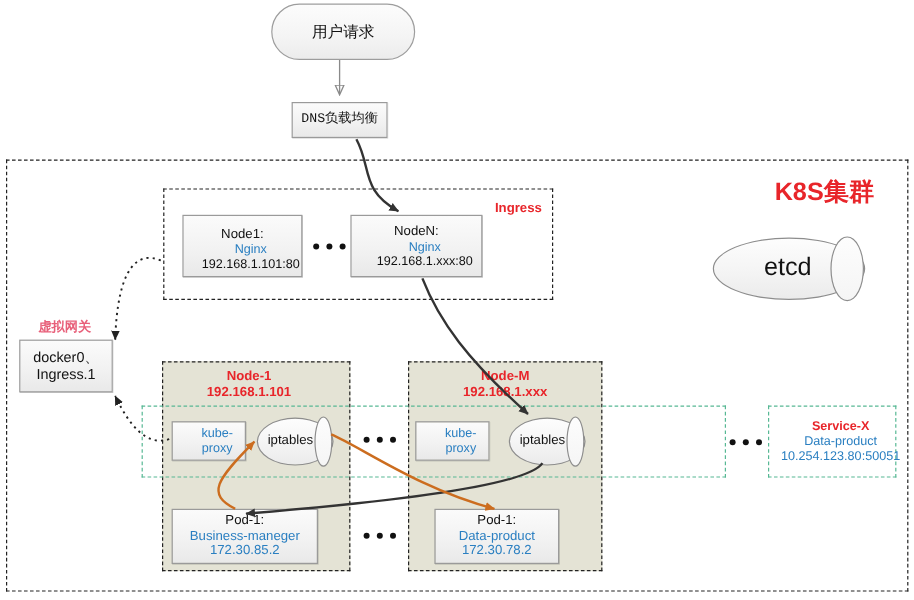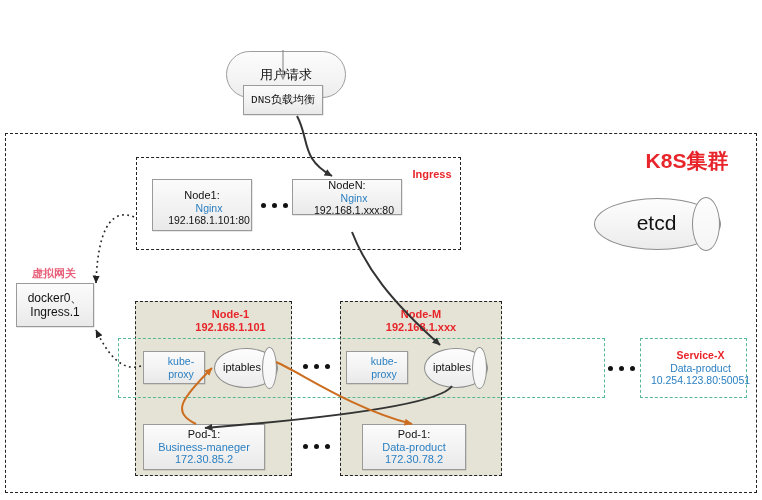--- a/index.html
+++ b/index.html
@@ -51,21 +51,21 @@
   .dots i{display:block;width:5px;height:5px;border-radius:50%;background:#111;}
 
   svg.overlay{position:absolute;left:0;top:0;width:762px;height:500px;
               pointer-events:none;overflow:visible;}
 </style>
 </head>
 <body>
 
 <div id="stage">
 
-  <div class="abs stadium txt" style="left:226px;top:3px;width:120px;height:47px;margin-top:48px;">
+  <div class="abs stadium txt" style="left:226px;top:3px;width:120px;height:47px;">
     <span class="black f13">用户请求</span>
   </div>
 
   <div class="abs box3d txt" style="left:243px;top:85px;width:80px;height:30px;font-family:Liberation Mono, monospace;">
     <span class="black f11">DNS负载均衡</span>
   </div>
 
   <div class="abs dash-black" style="left:5px;top:133px;width:752px;height:360px;"></div>
 
   <div class="txt" style="left:622px;top:148px;width:130px;height:26px;">
@@ -91,36 +91,36 @@
     <span class="blue f10">Nginx</span>
     <span class="black f10">192.168.1.101:80</span>
   </div>
 
   <div class="dots" style="left:261px;top:203px;">
       <i></i>
       <i></i>
       <i></i>
     </div>
 
-  <div class="abs box3d txt" style="left:292px;top:179px;width:110px;height:36px;padding-top:1px;">
+  <div class="abs box3d txt" style="left:292px;top:179px;width:110px;height:52px;padding-top:1px;">
     <span class="black f11">NodeN:</span>
     <span class="blue f10">Nginx</span>
     <span class="black f10">192.168.1.xxx:80</span>
   </div>
 
   <div class="txt" style="left:14px;top:266px;width:80px;height:14px;">
     <span class="pink f11 b">虚拟网关</span>
   </div>
   <div class="abs box3d txt" style="left:16px;top:283px;width:78px;height:44px;">
     <span class="black f12">docker0、</span>
     <span class="black f12">Ingress.1</span>
   </div>
 
   <div class="abs dash-black node-fill" style="left:135px;top:301px;width:157px;height:175px;"></div>
-  <div class="txt" style="left:152px;top:306px;width:157px;height:30px;">
+  <div class="txt" style="left:129px;top:306px;width:157px;height:30px;">
     <span class="red f11 b">Node-1</span>
     <span class="red f11 b">192.168.1.101</span>
   </div>
 
   <div class="abs box3d txt" style="left:143px;top:351px;width:62px;height:33px;">
     <span class="blue f10">kube-proxy</span>
   </div>
 
   <div class="hcyl" style="left:214px;top:348px;width:62px;height:38px;">
     <div class="shell"></div>

